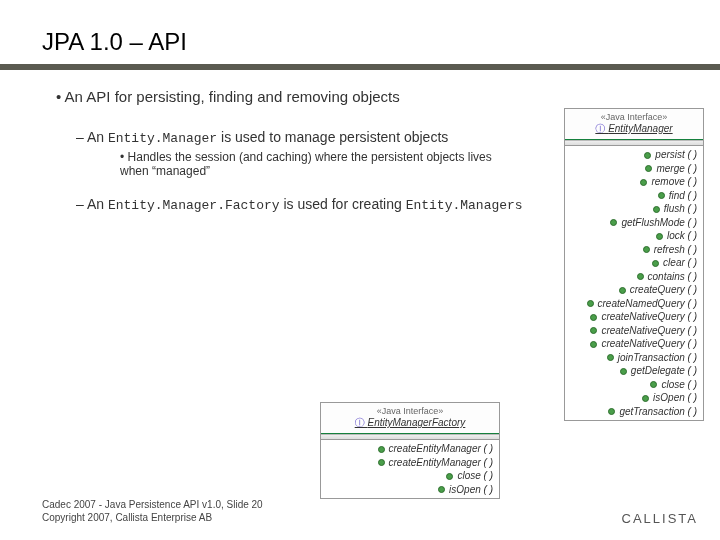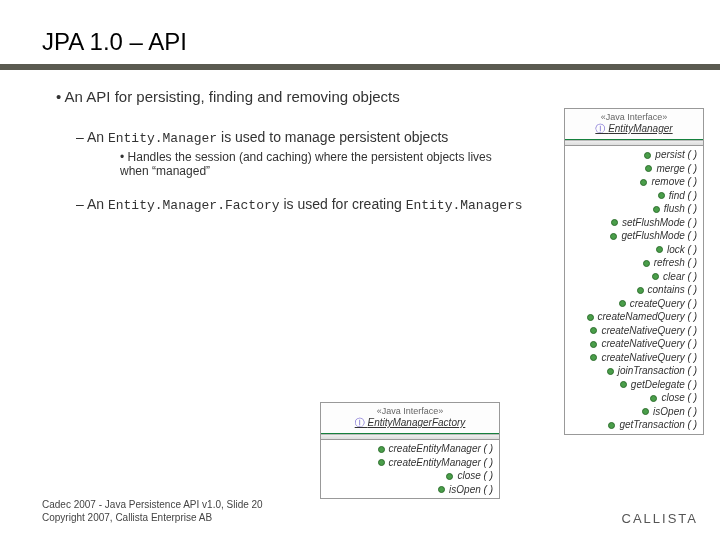--- a/index.html
+++ b/index.html
@@ -87,21 +87,20 @@
     <div class="stereo">«Java Interface»</div>
     <div class="name">EntityManager</div>
   </div>
   <div class="grad"></div>
   <div class="ops" id="em-ops">
       <div class="op"><span class="dot"></span><span class="abs">persist ( )</span></div>
       <div class="op"><span class="dot"></span><span class="abs">merge ( )</span></div>
       <div class="op"><span class="dot"></span><span class="abs">remove ( )</span></div>
       <div class="op"><span class="dot"></span><span class="abs">find ( )</span></div>
       <div class="op"><span class="dot"></span><span class="abs">flush ( )</span></div>
-      <div class="op"><span class="dot"></span><span class="abs">setFlushMode ( )</span></div>
       <div class="op"><span class="dot"></span><span class="abs">getFlushMode ( )</span></div>
       <div class="op"><span class="dot"></span><span class="abs">lock ( )</span></div>
       <div class="op"><span class="dot"></span><span class="abs">refresh ( )</span></div>
       <div class="op"><span class="dot"></span><span class="abs">clear ( )</span></div>
       <div class="op"><span class="dot"></span><span class="abs">contains ( )</span></div>
       <div class="op"><span class="dot"></span><span class="abs">createQuery ( )</span></div>
       <div class="op"><span class="dot"></span><span class="abs">createNamedQuery ( )</span></div>
       <div class="op"><span class="dot"></span><span class="abs">createNativeQuery ( )</span></div>
       <div class="op"><span class="dot"></span><span class="abs">createNativeQuery ( )</span></div>
       <div class="op"><span class="dot"></span><span class="abs">createNativeQuery ( )</span></div>

